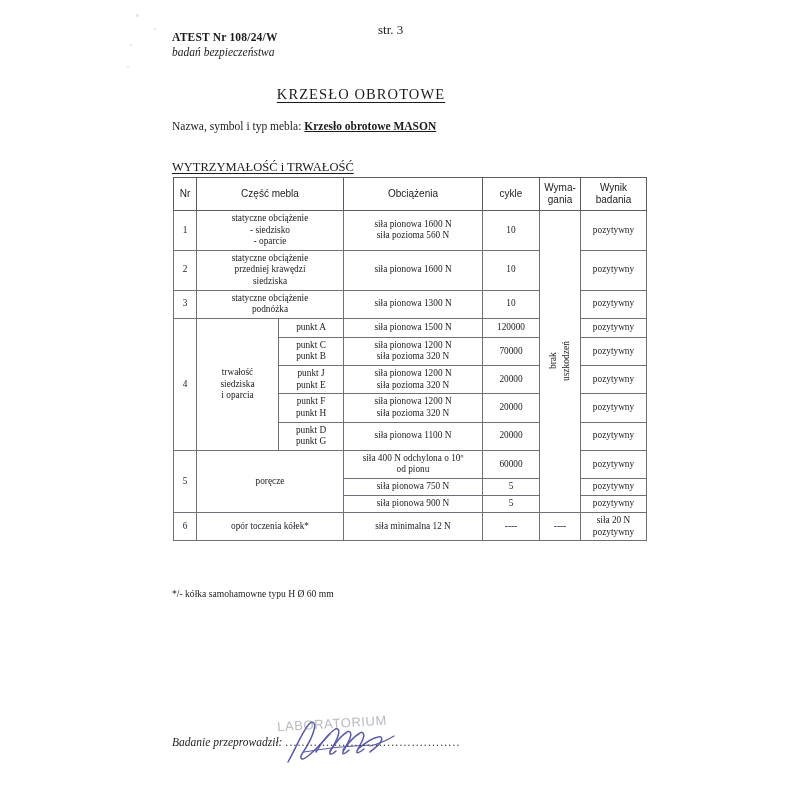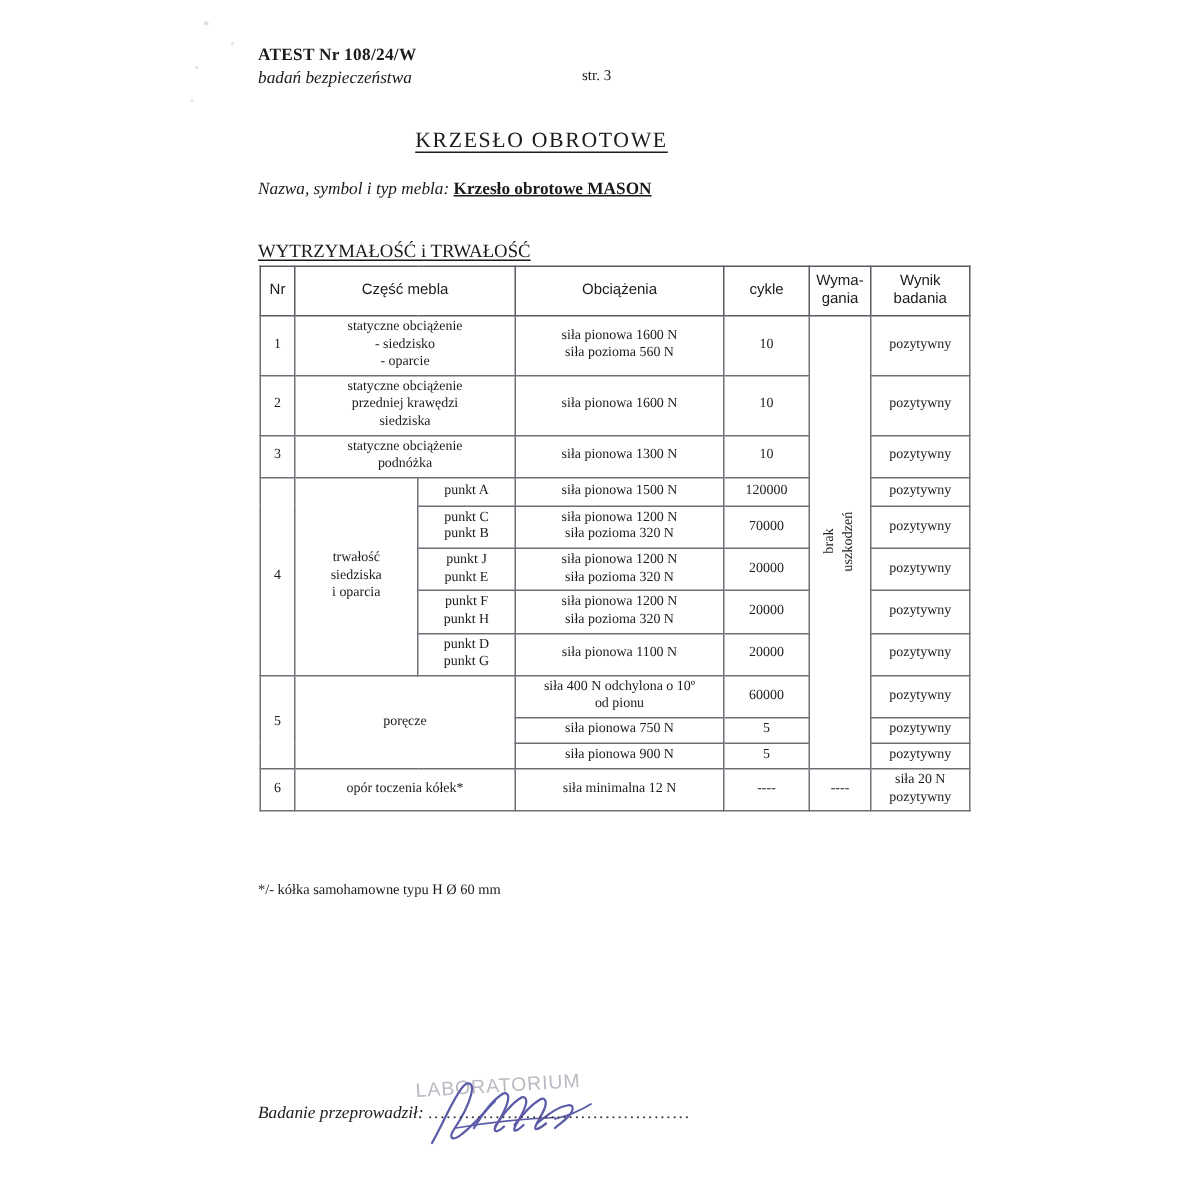--- a/index.html
+++ b/index.html
@@ -44,24 +44,23 @@
     letter-spacing: .2px;
     white-space: nowrap;
   }
   .atest-sub {
     font-style: italic;
     font-size: 11.5px;
     white-space: nowrap;
   }
   .page-no {
     position: absolute;
-    left: 388px;
+    left: 378px;
     top: 22px;
-    font-size: 10px;
-    margin-top: 23px;
+    font-size: 13px;
   }
 
   
   .main-title {
     position: absolute;
     left: 0;
     top: 86px;
     width: 722px;
     text-align: center;
     font-size: 14.5px;
@@ -70,21 +69,20 @@
     text-underline-offset: 3px;
   }
   .subject-line {
     position: absolute;
     left: 172px;
     top: 120px;
     font-size: 11.5px;
     white-space: nowrap;
   }
   .subject-line .lbl {
-    font-style: italic;
   }
   .subject-line .val {
     font-weight: bold;
     text-decoration: underline;
   }
   .section-title {
     position: absolute;
     left: 172px;
     top: 160px;
     font-size: 12.5px;

